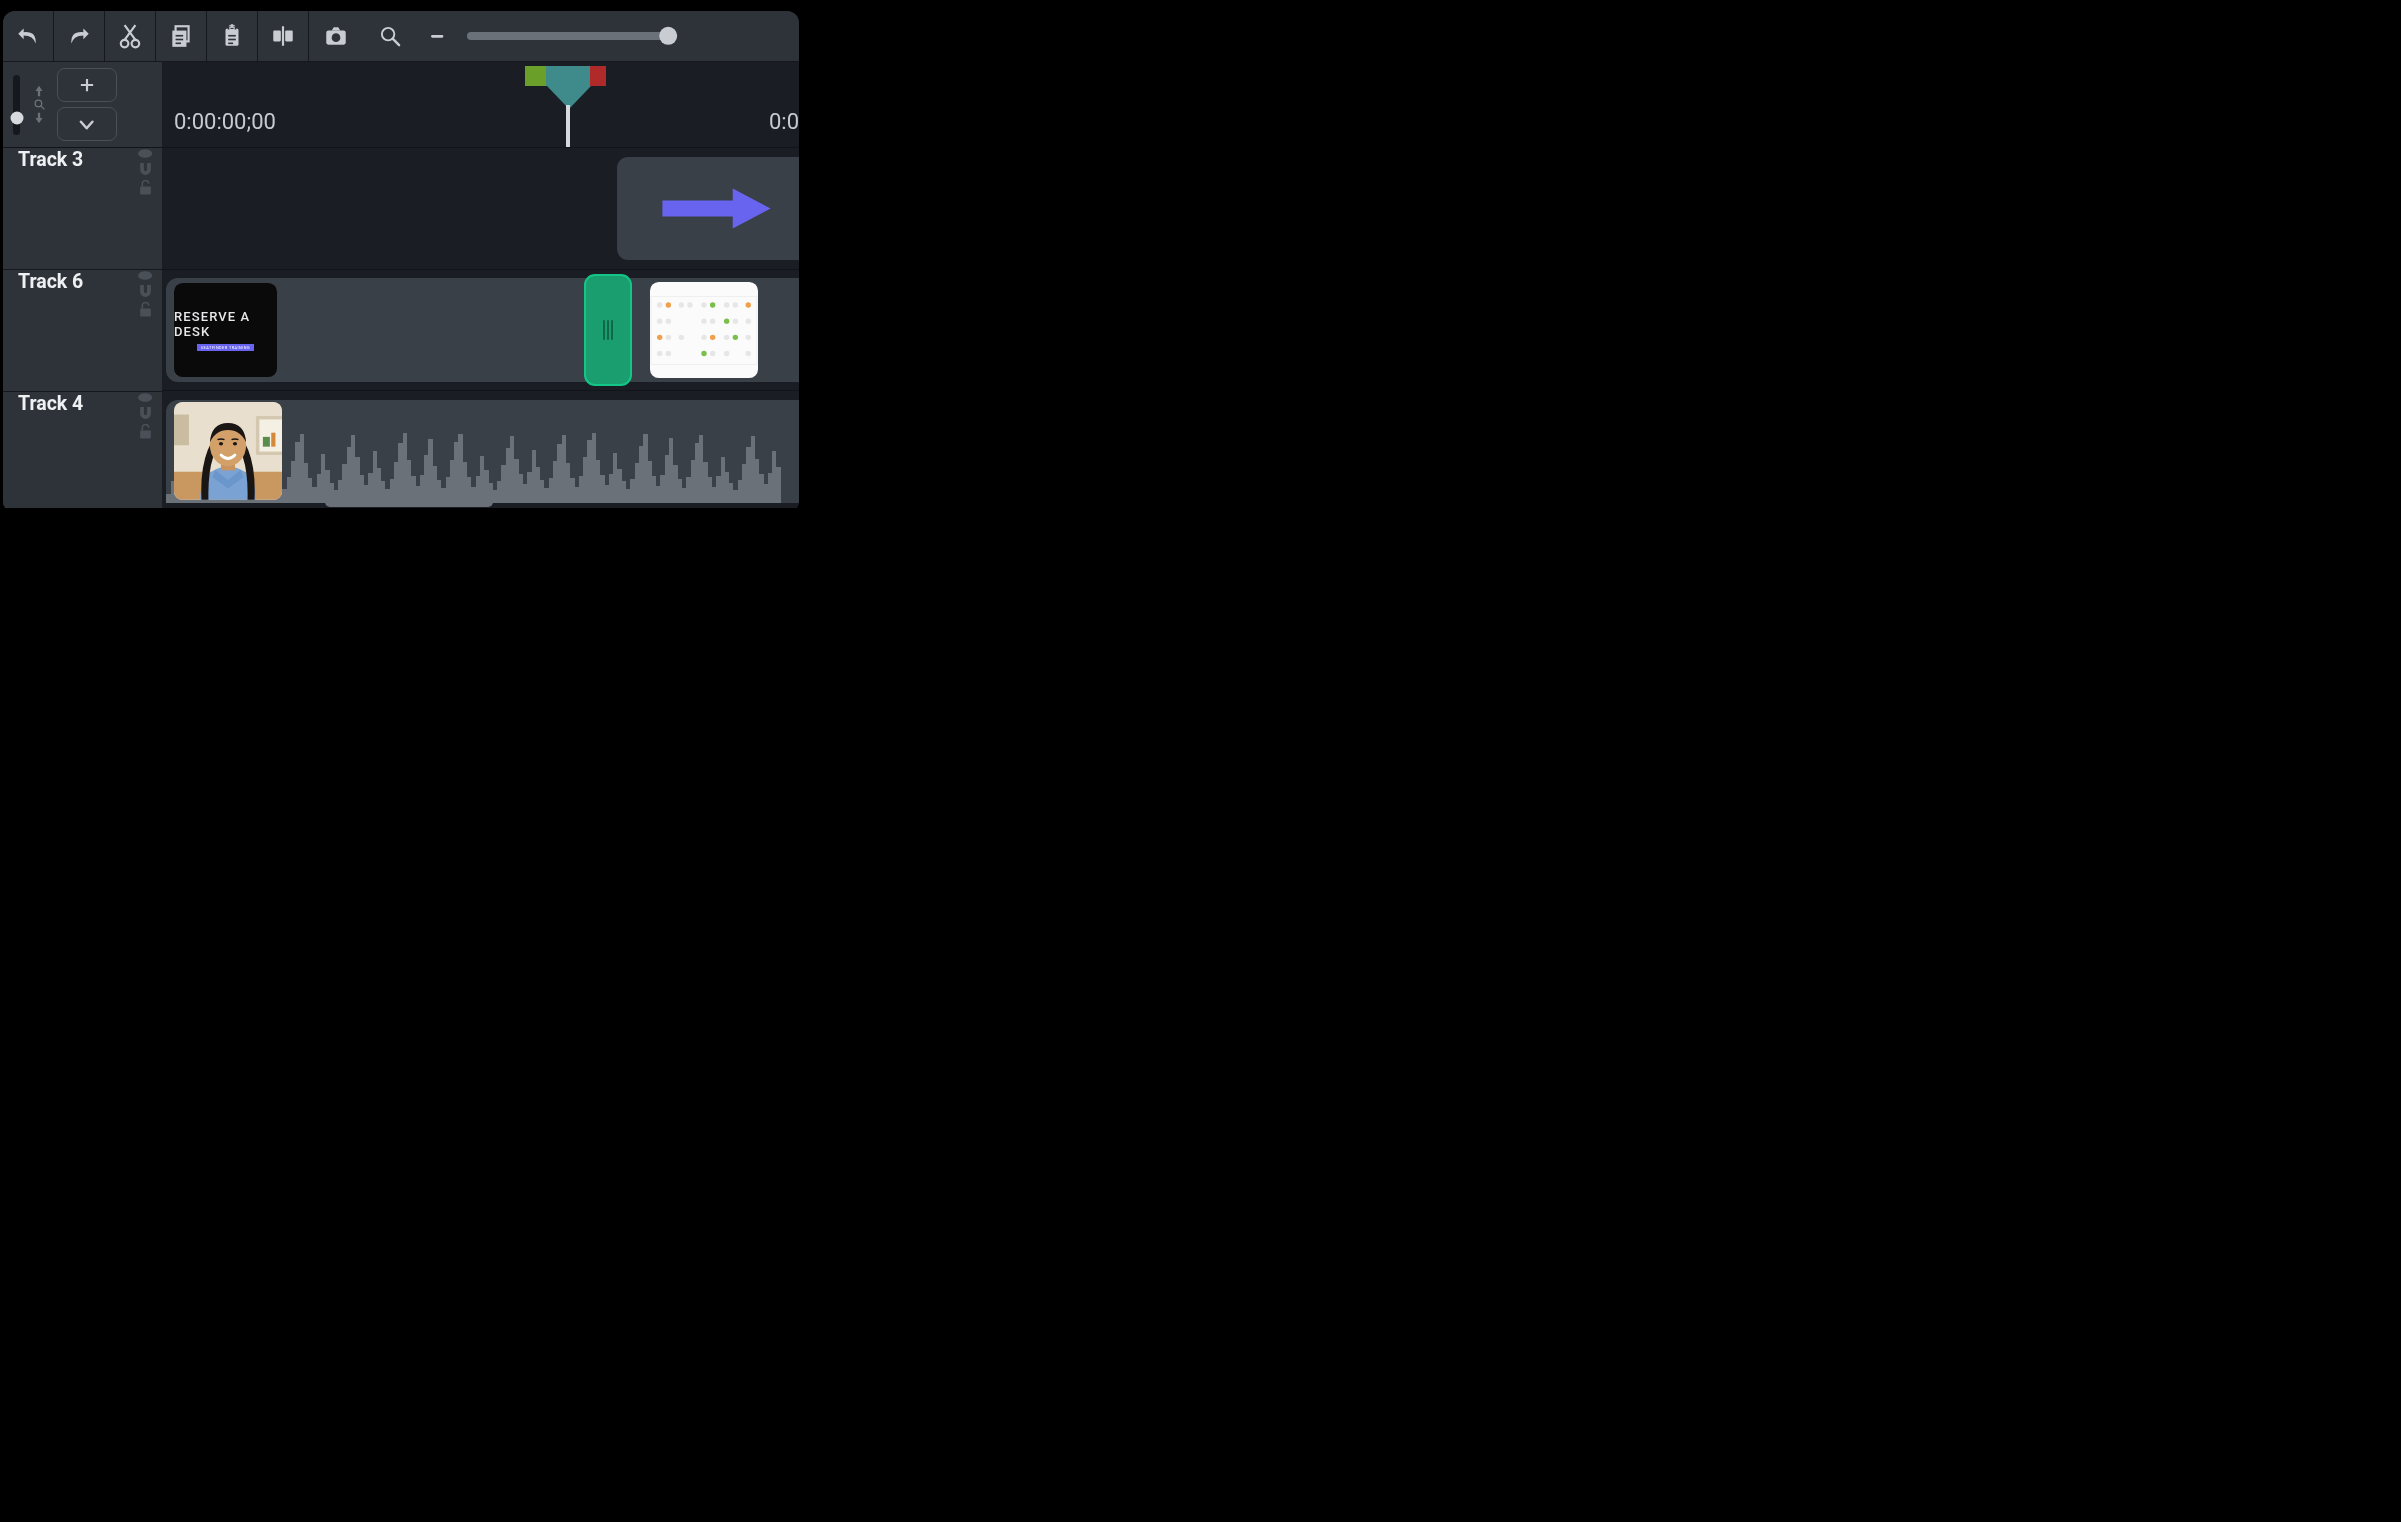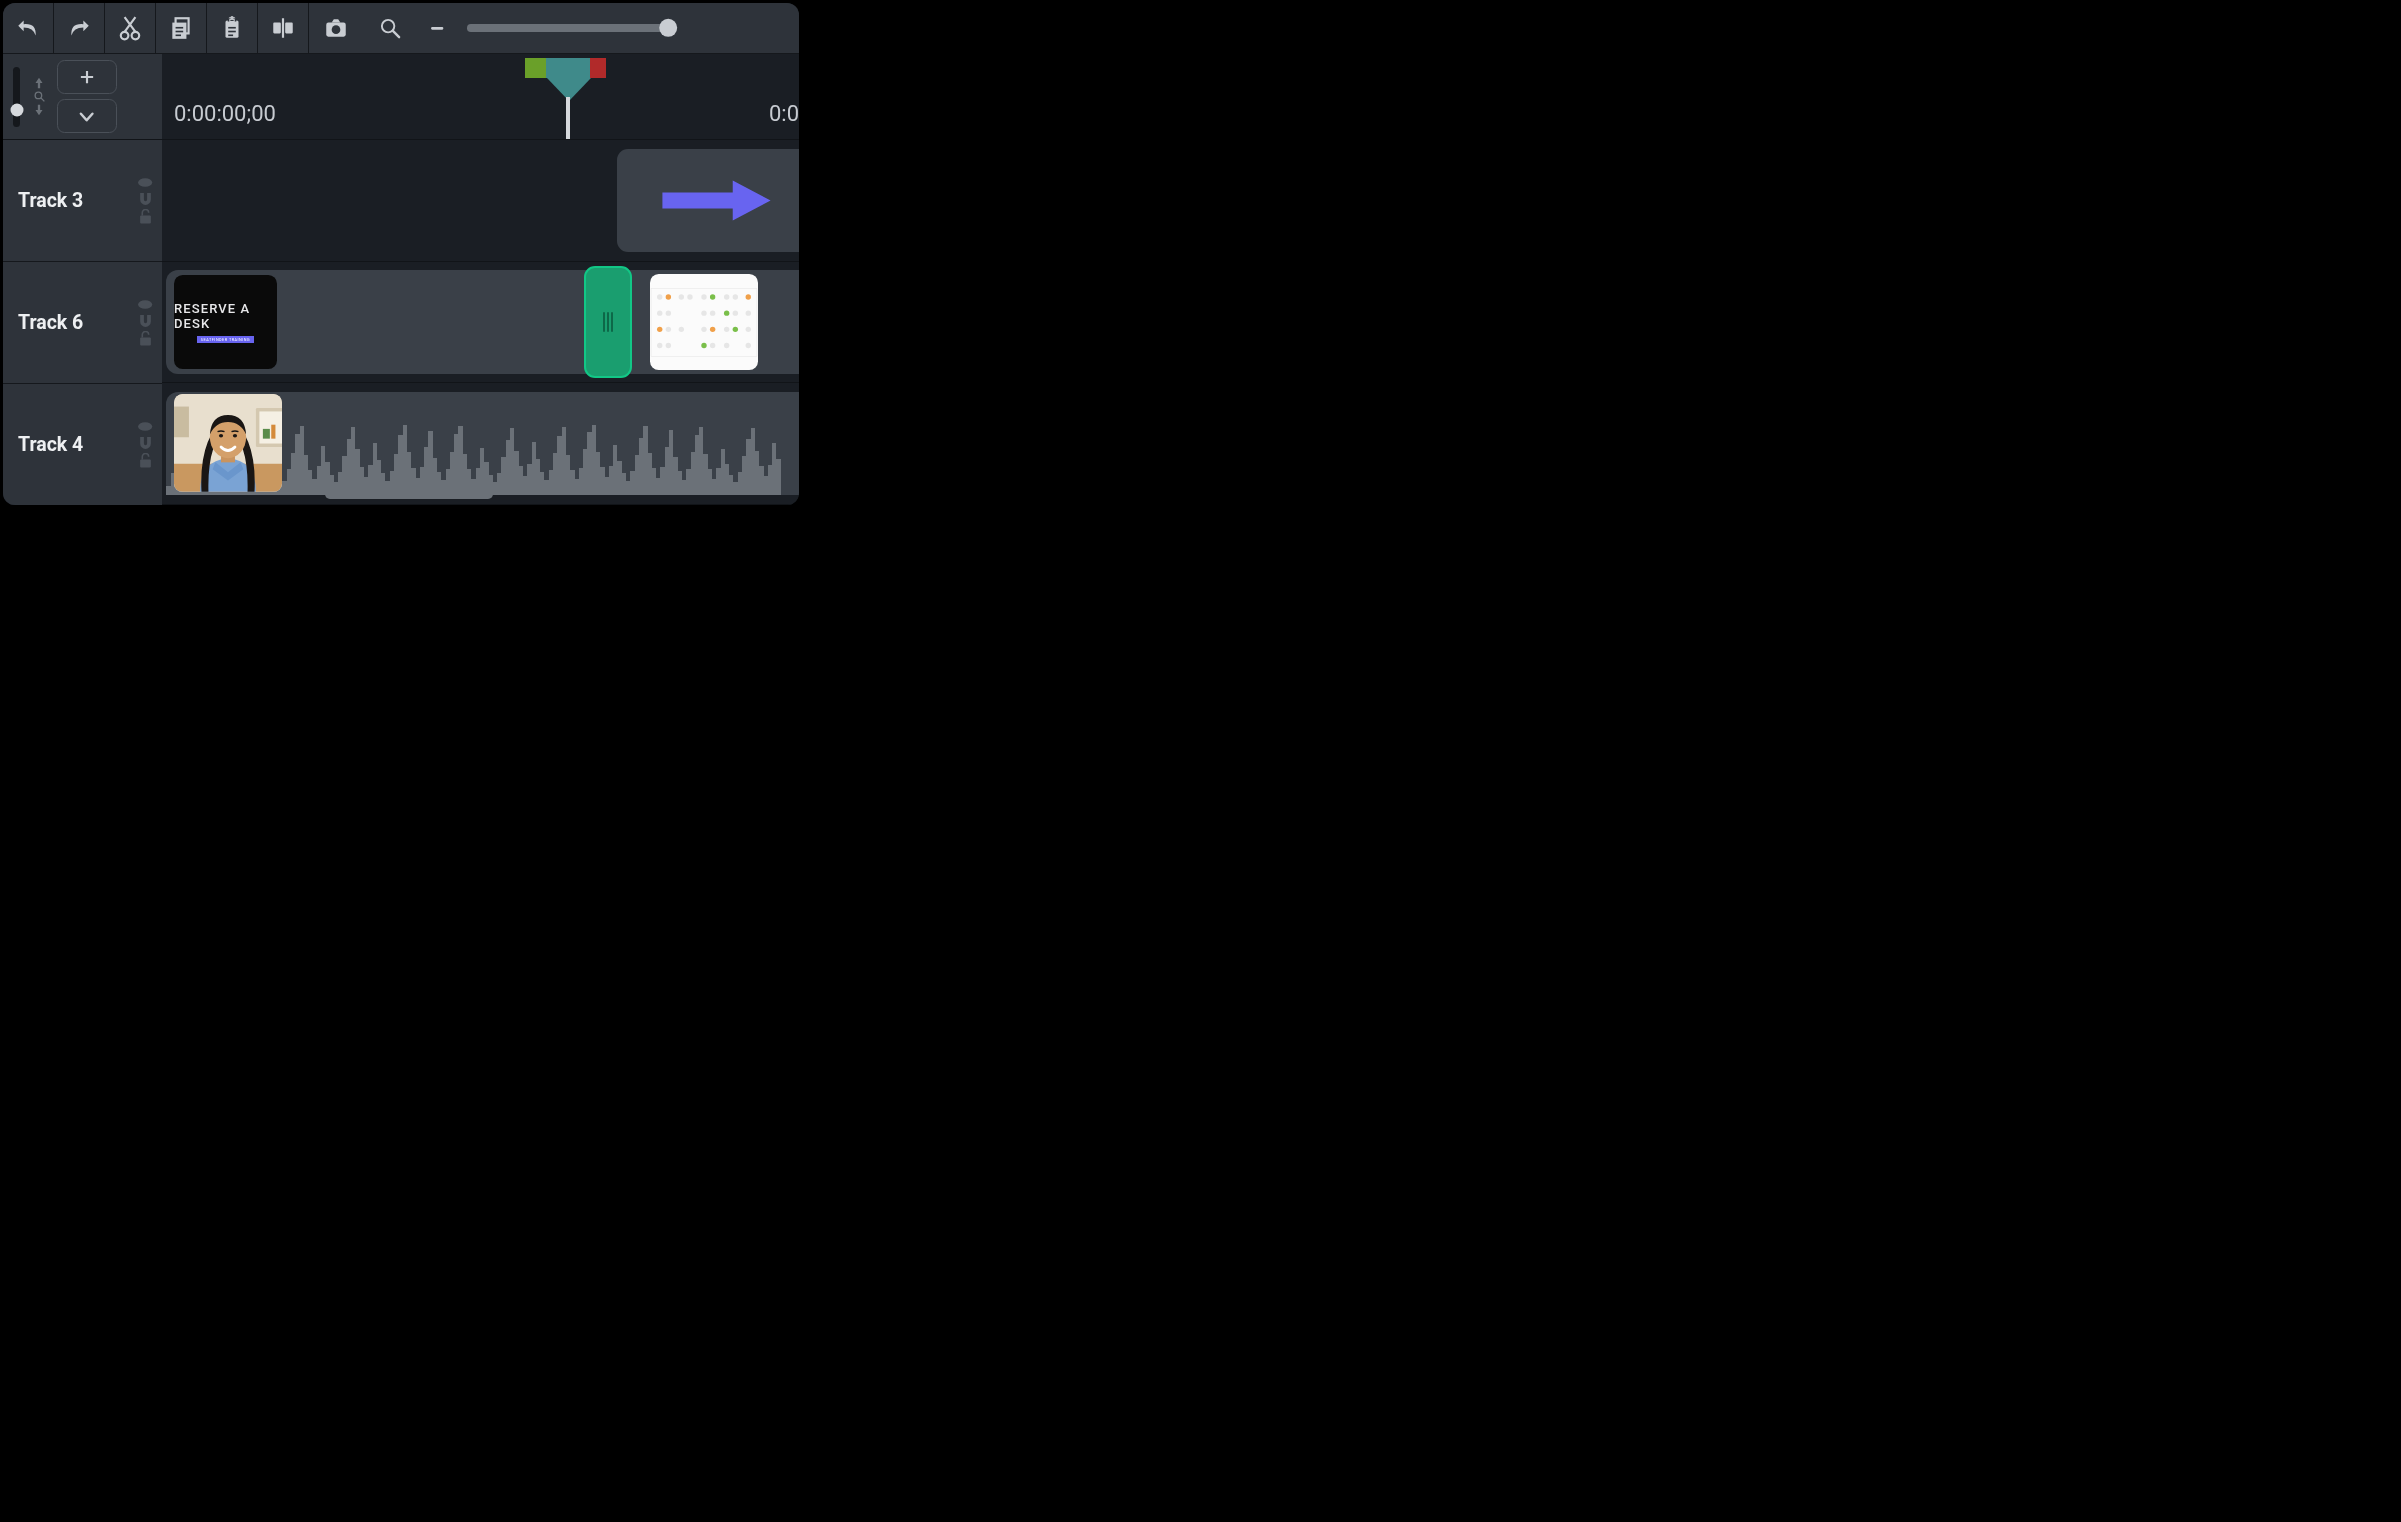--- a/index.html
+++ b/index.html
@@ -11,20 +11,21 @@
     height: 508px;
   }
   .app {
     width: 100%;
     height: 100%;
     background: #1a1e24;
     border-radius: 15px;
     overflow: hidden;
     position: relative;
     border: 3.3px solid #000;
+    margin-top: 8px;
   }
   
   .toolbar {
     height: 51px;
     background: #2e333a;
     display: flex;
     align-items: center;
     border-bottom: 0.5px solid #15181c;
   }
   .tool-btn {
@@ -192,21 +193,20 @@
   .track-headers {
     width: 159px;
     background: #2e333a;
     display: flex;
     flex-direction: column;
   }
   .track-header {
     flex: 1;
     border-bottom: 0.5px solid #15181c;
     display: flex;
-    align-items: center;
     padding: 0 8.7px 0 15px;
     gap: 11px;
   }
   .track-header:last-child { border-bottom: none;}
   .track-name {
     color: #eef0f2;
     font-size: 19.5px;
     font-weight: 700;
     flex: 1;
   }

